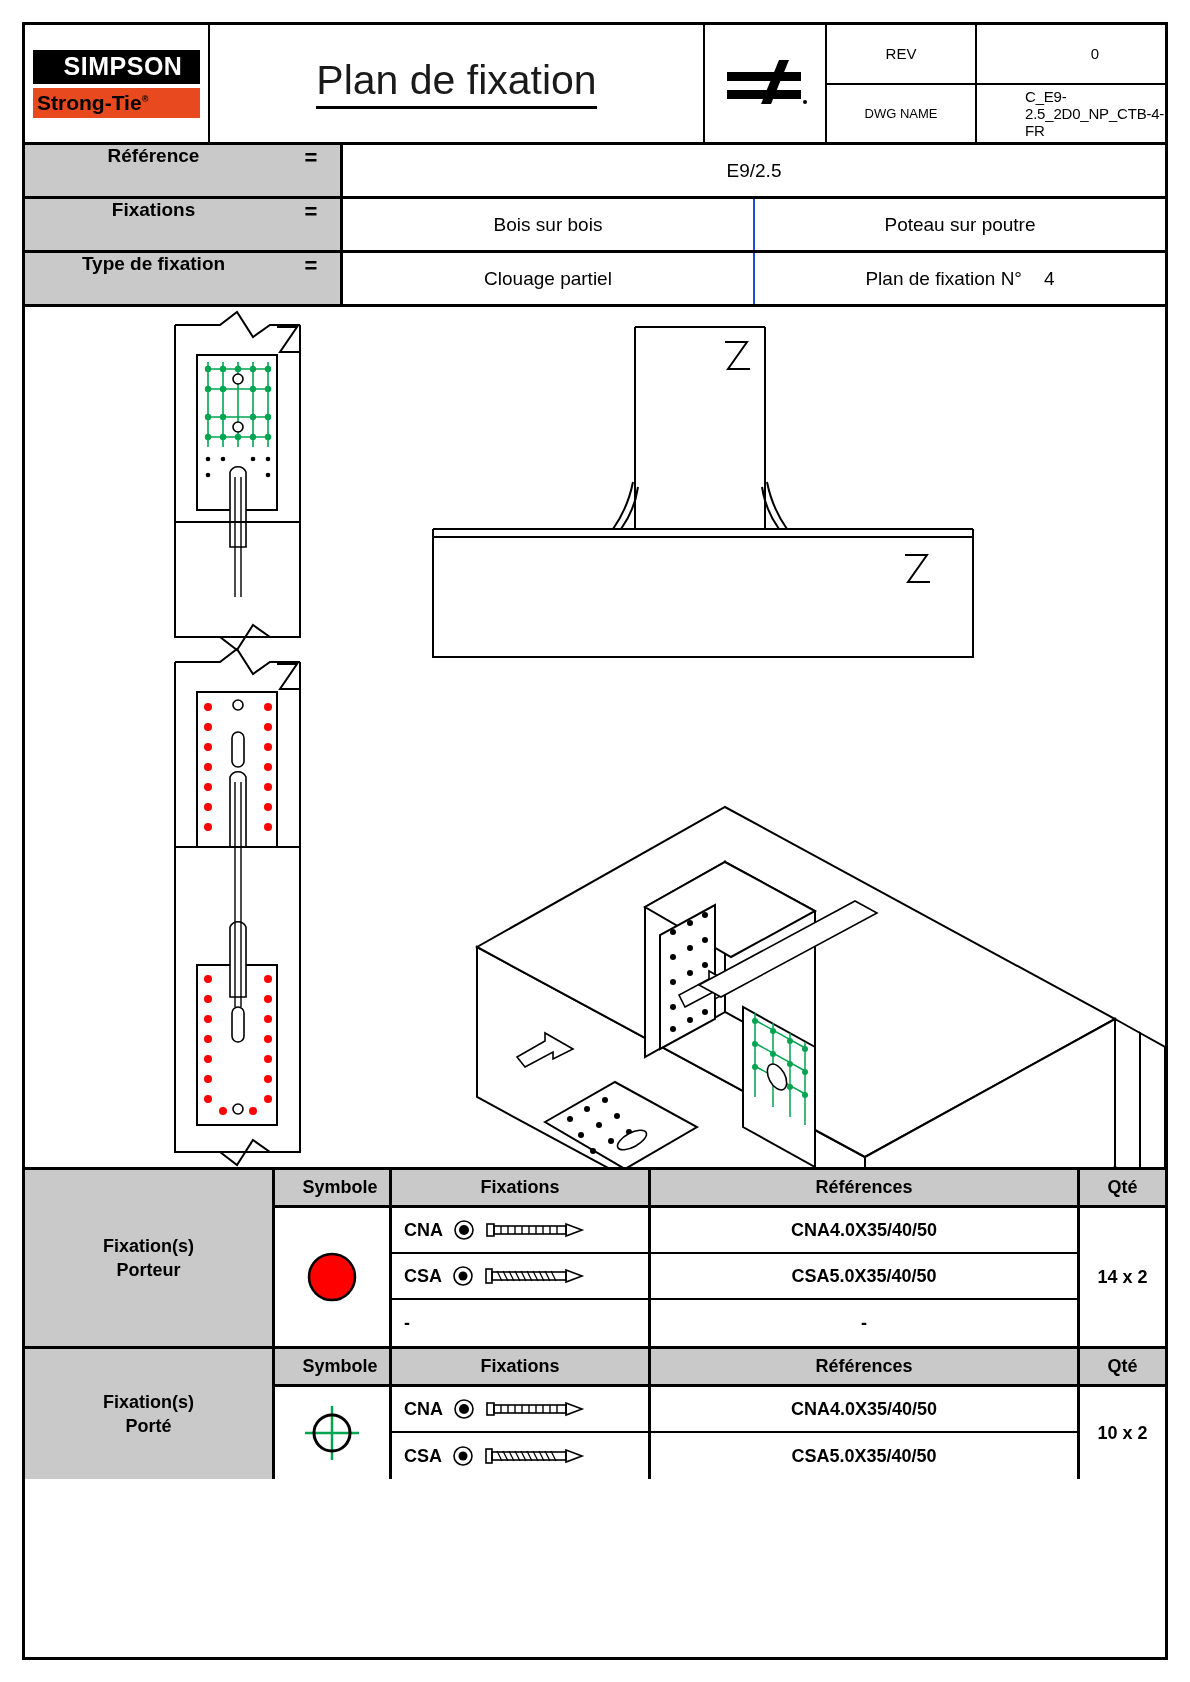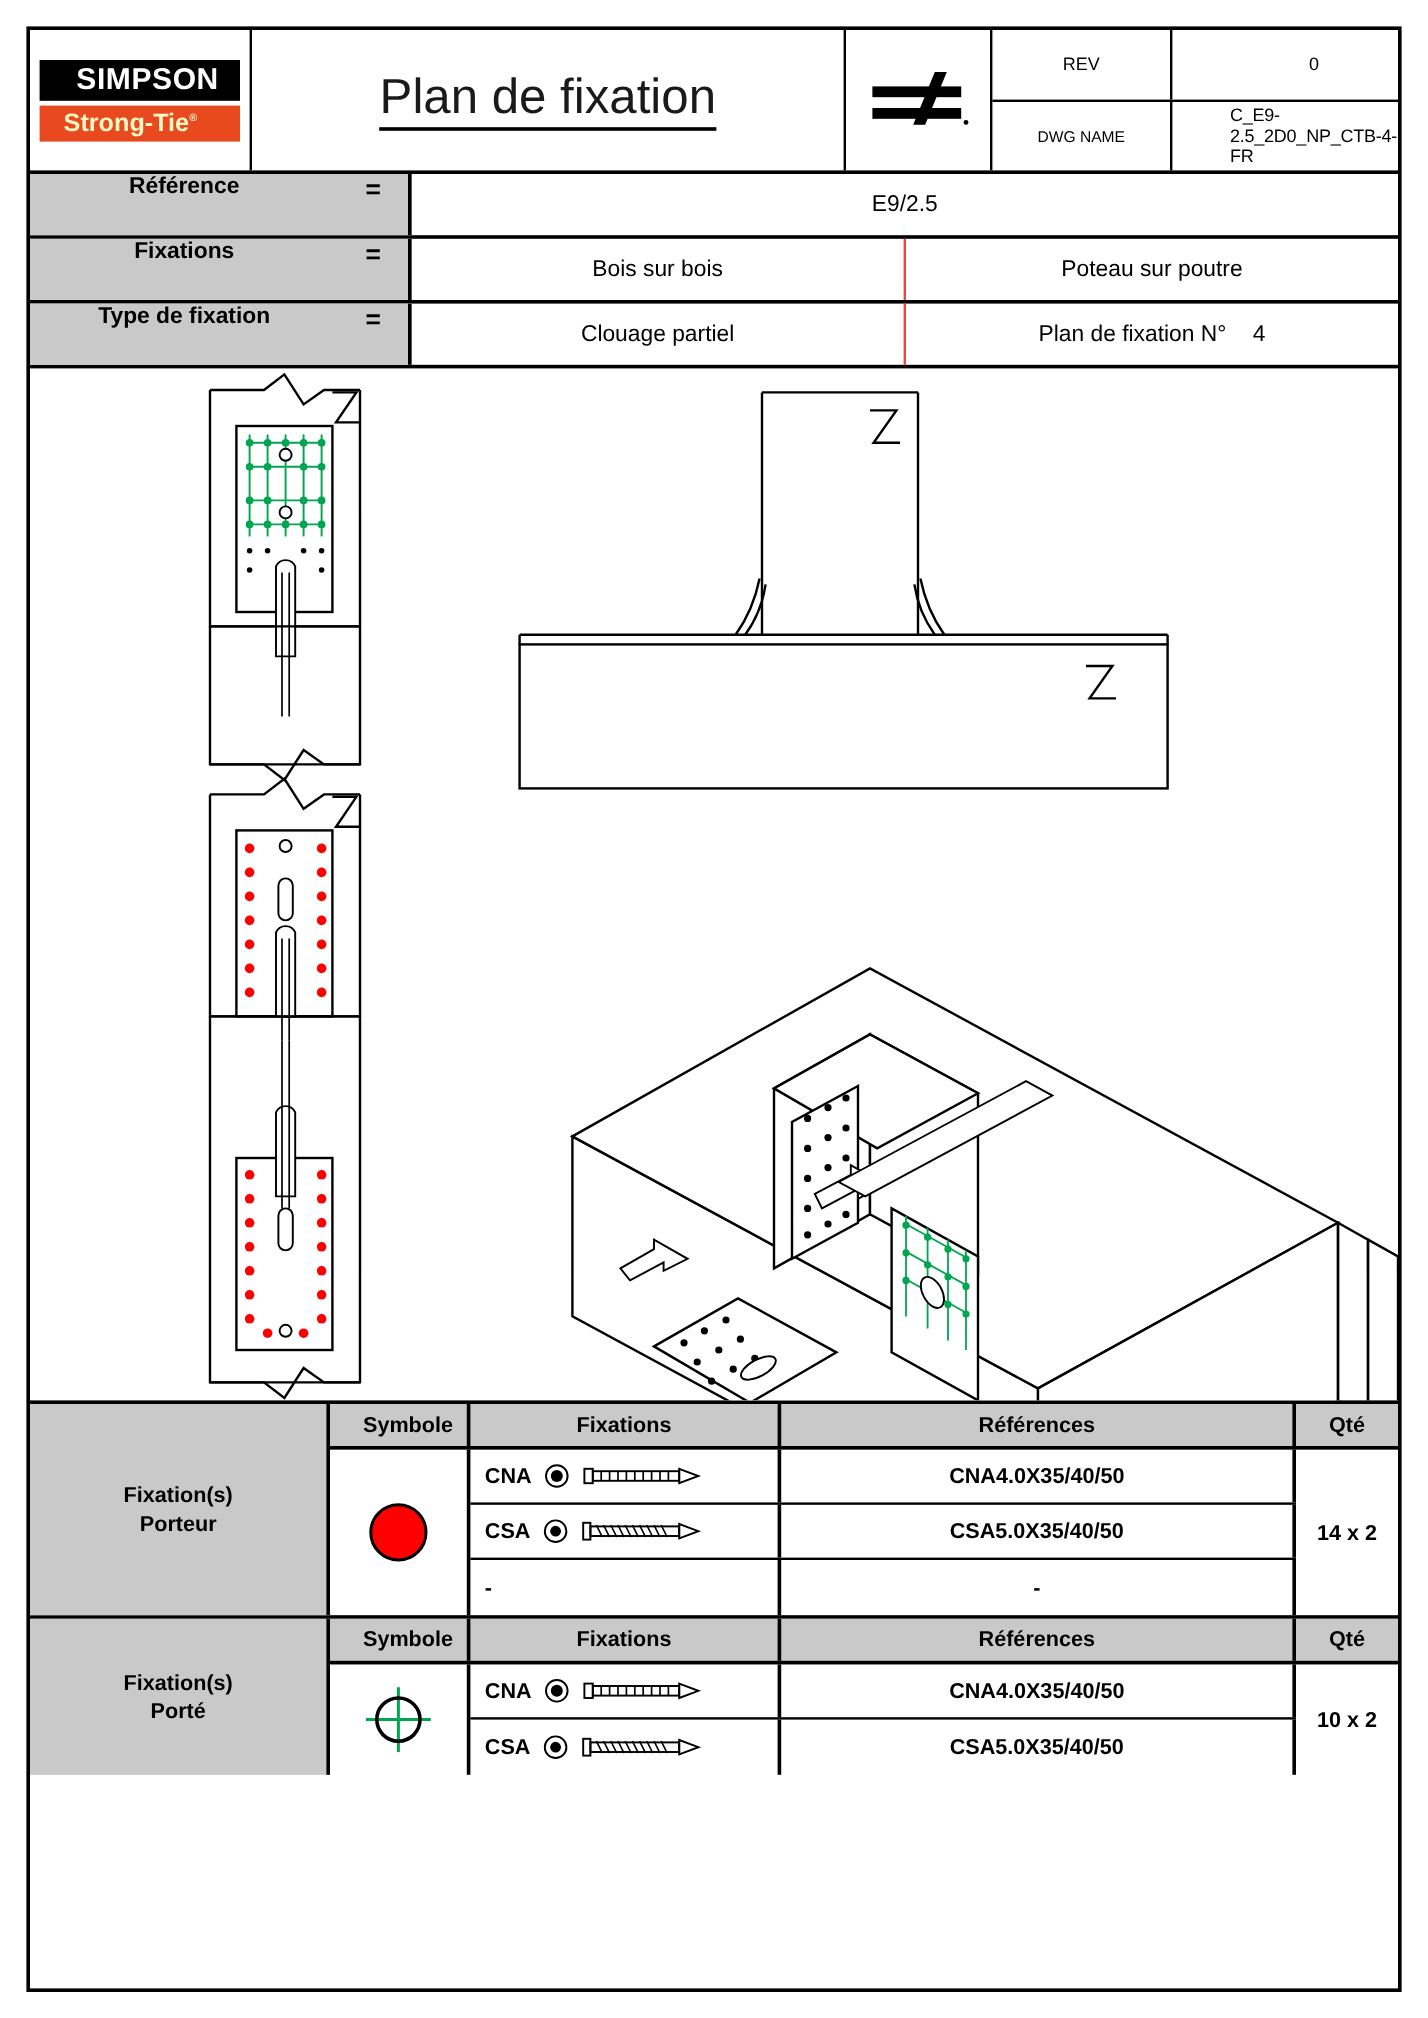--- a/index.html
+++ b/index.html
@@ -47,26 +47,26 @@
     font-weight: bold;
     font-size: 25px;
     letter-spacing: 0.5px;
     width: 100%;
     text-align: center;
     padding: 2px 0 3px 13px;
     box-sizing: border-box;
   }
   .logo-strongtie {
     background: #E8491F;
-    color: #fef9c3;
+    color: #000000;
     font-weight: bold;
     font-size: 21px;
     width: 100%;
     text-align: left;
-    padding: 3px 0 3px 20px;
+    padding: 3px 0 3px 4px;
     box-sizing: border-box;
     margin-top: 4px;
     position: relative;
   }
   .logo-strongtie .reg {
     font-size: 9px;
     vertical-align: super;
   }
   .title-cell {
     flex: 1;
@@ -151,21 +151,21 @@
     text-align: center;
     font-size: 22px;
     font-weight: bold;
   }
   .info-val {
     flex: 1;
     display: flex;
     align-items: center;
     justify-content: center;
     font-size: 19px;
-    border-right: 2px solid #ef4444;
+    border-right: 2px solid #1d4ed8;
     box-sizing: border-box;
   }
   .info-val:last-child { border-right: none; }
   .info-val .num {
     margin-left: 22px;
   }
 
   
   .drawing {
     position: relative;

